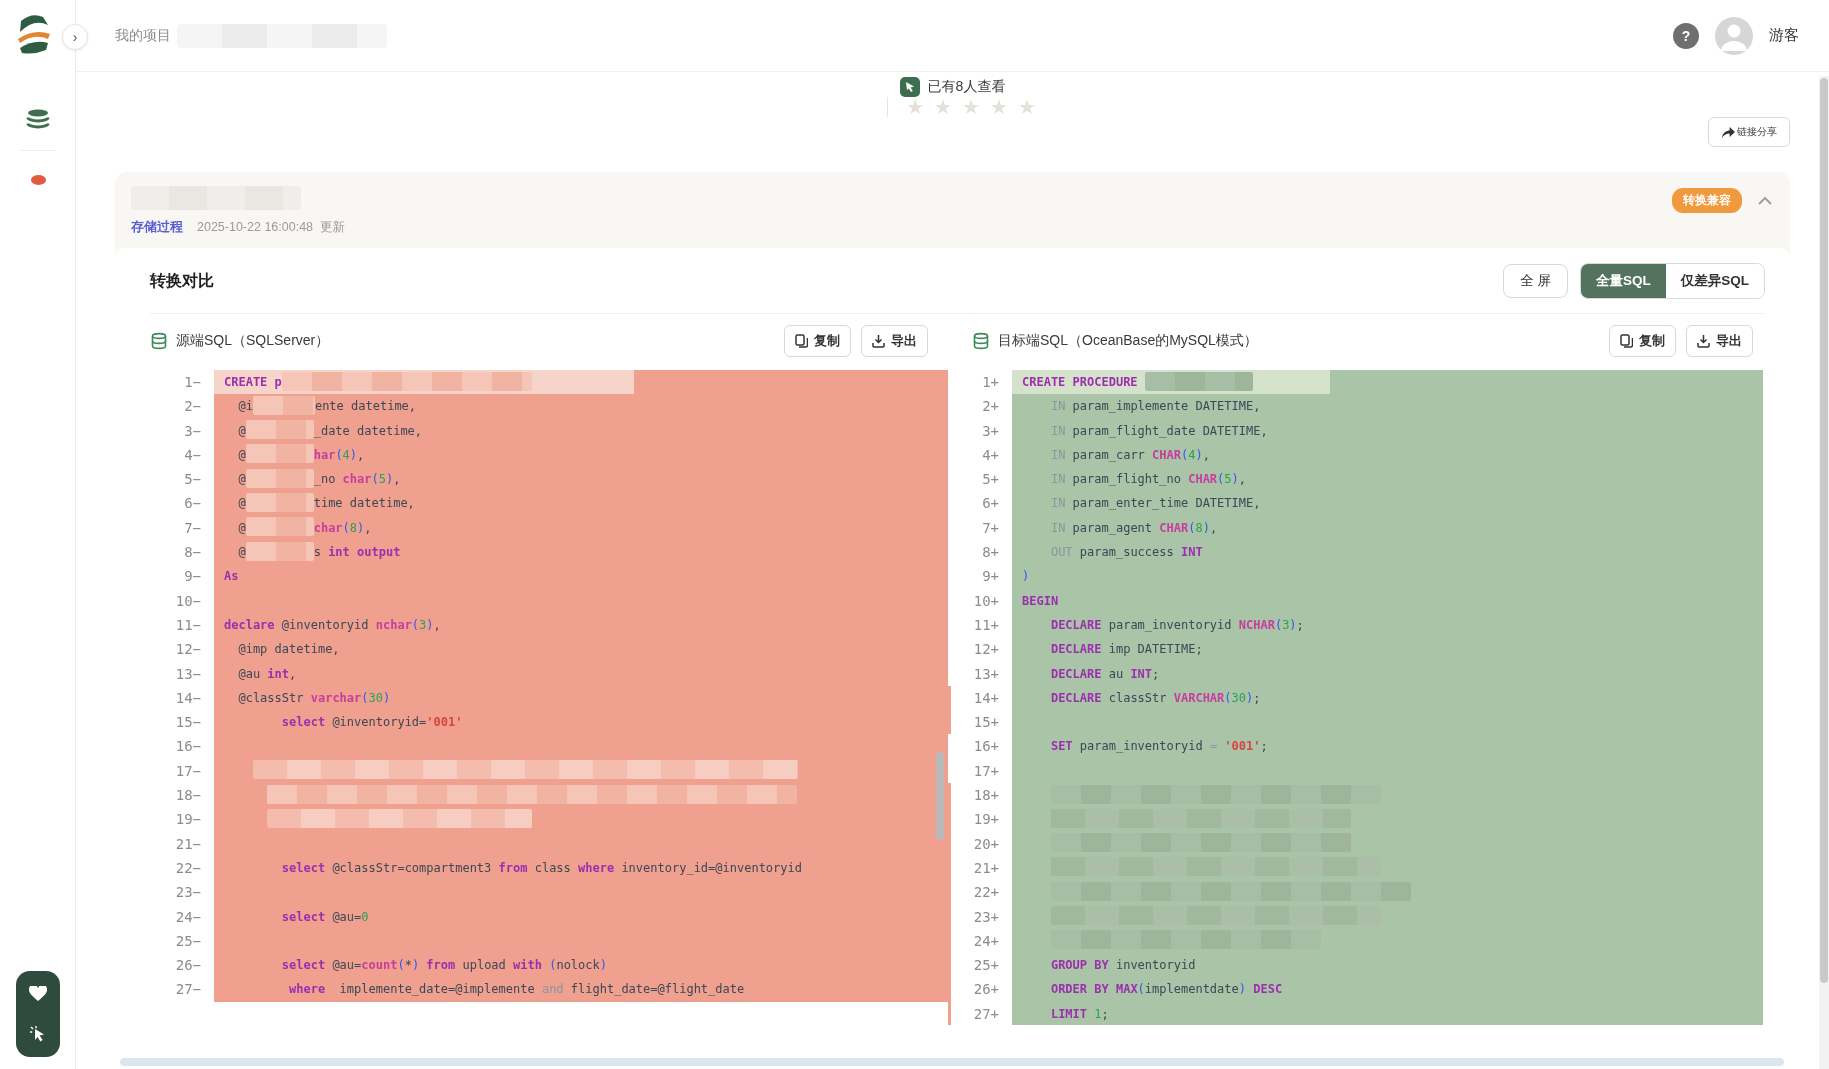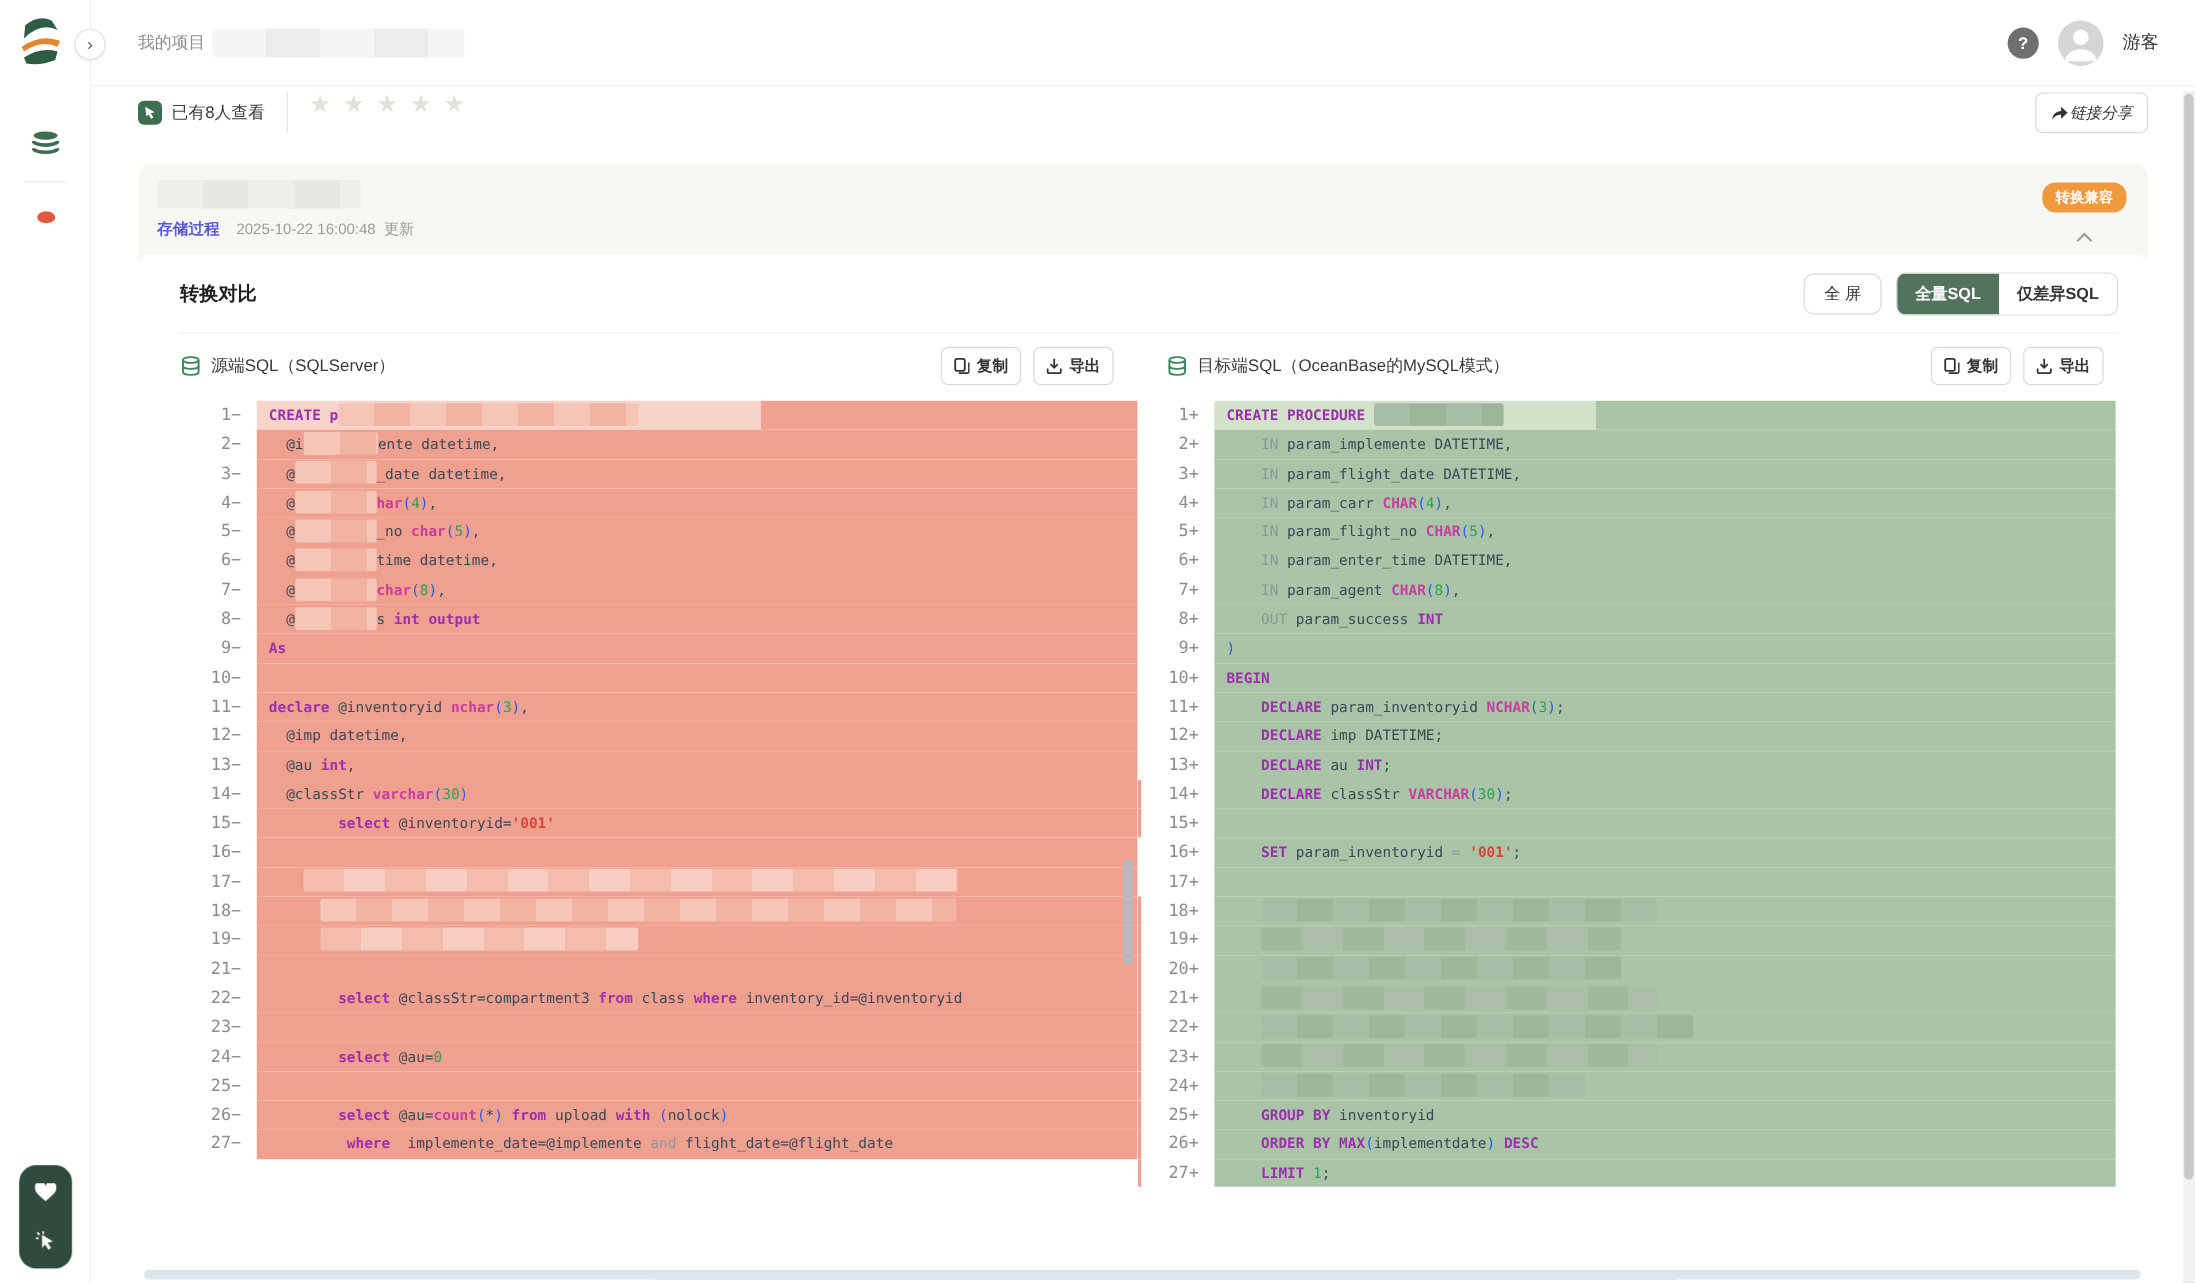--- a/index.html
+++ b/index.html
@@ -40,38 +40,38 @@
   .vline { width:1px; height:24px; background:#e4e2de; margin:0 14px; }
   .batch-chip { background:#f1efeb; border-radius:8px; padding:7px 14px; display:flex; align-items:center; gap:10px; }
   .from-share { font-size:12px; font-weight:bold; color:#52c41a; background:#f6ffed;
     border:1px solid #9ad764; border-radius:4px; padding:2px 7px; }
   .batch-title { font-size:15px; font-weight:bold; color:#2b2b2b; }
   .hrow1 .right { margin-left:auto; display:flex; align-items:center; }
   .vline2 { width:1px; height:28px; background:#e6e4e0; margin-right:16px; }
   .new-task-btn { background:#53735f; color:#fff; border:none; border-radius:6px; padding:9px 18px;
     font-size:14px; display:flex; align-items:center; gap:8px; cursor:pointer; box-shadow:0 1px 3px rgba(40,70,50,.3); }
   .new-task-btn .plus { font-size:16px; line-height:1; }
-  .hrow2 { display:flex; margin-top:22px; }
+  .hrow2 { display:flex; align-items:center; margin-top:22px;flex-direction:column; }
   .viewers { display:flex; align-items:center; gap:8px; font-size:14px; color:#3a3a3a; }
   .view-icon { width:20px; height:20px; border-radius:5px; background:#3c6e4f; display:flex; align-items:center; justify-content:center; }
   .stars { display:flex; gap:10px; margin-left:18px; padding-left:18px; border-left:1px solid #e6e4e0; }
   .star { font-size:20px; color:#e4e0da; cursor:pointer; line-height:1; }
   .hrow2 .right { margin-left:auto; }
   .share-btn { background:#fff; border:1px solid #d9d9d9; border-radius:6px; padding:7px 12px;
-    font-size:13px; color:#333; display:flex; align-items:center; gap:1px; cursor:pointer;font-style:italic; }
+    font-size:10px; color:#333; display:flex; align-items:center; gap:1px; cursor:pointer; }
 
   
   .card { margin-top:25px; background:#f8f7f4; border-radius:12px 12px 0 0; height:853px; overflow:hidden; }
   .card-head { padding:14px 16px 12px; position:relative; }
   .card-blur { width:170px; height:24px; border-radius:3px;
     background:repeating-linear-gradient(90deg,#f0eeea 0 38px,#e9e7e2 38px 76px); }
   .meta-row { display:flex; align-items:center; margin-top:8px; }
   .obj-type { font-size:13px; font-weight:bold; color:#595fd1; }
   .updated { font-size:12.5px; color:#9b9b9b; margin-left:14px; }
-  .head-right { margin-left:auto; display:flex; align-items:center; gap:16px; position:absolute; right:18px; top:16px;flex-direction:column;}
+  .head-right { margin-left:auto; display:flex; align-items:center; gap:16px; position:absolute; right:18px; top:16px;}
   .compat-badge { background:#f0993d; color:#fff; font-size:12px; font-weight:bold;
     border-radius:11px; padding:4px 11px; }
   .collapse-card { color:#9a9a9a; cursor:pointer; display:flex; }
 
   
   .panel { background:#fff; border-radius:10px 10px 0 0; padding:0 25px 0 35px; }
   .toolbar { display:flex; align-items:center; padding:15px 0 14px; border-bottom:1px solid #f1f1f1; }
   .cmp-title { font-size:16px; font-weight:bold; color:#1f1f1f; }
   .toolbar .right { margin-left:auto; display:flex; align-items:center; gap:12px; }
   .fullscreen-btn { background:#fff; border:1px solid #d9d9d9; border-radius:8px; padding:7px 16px;

